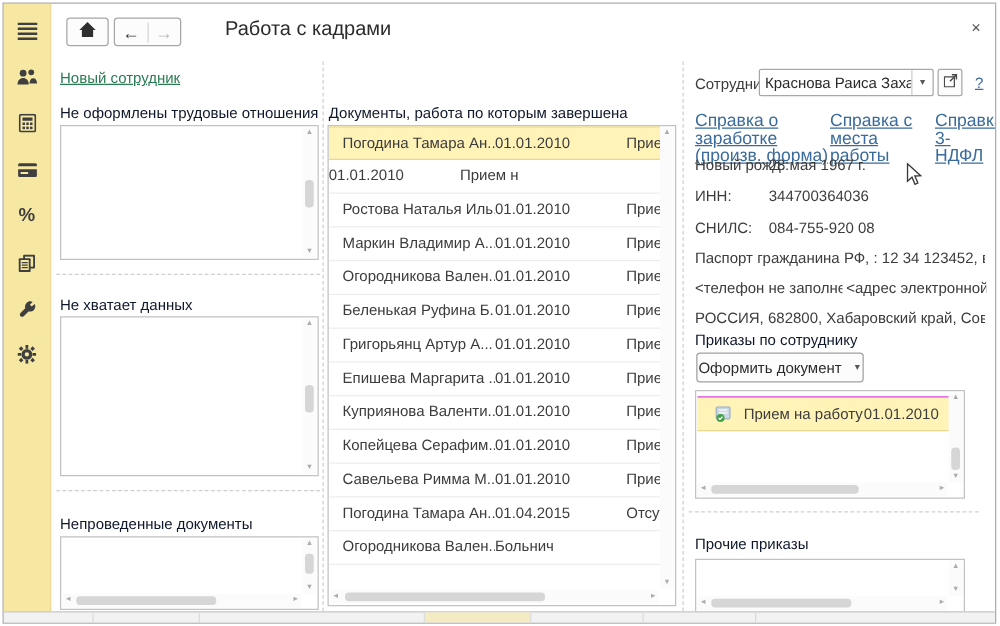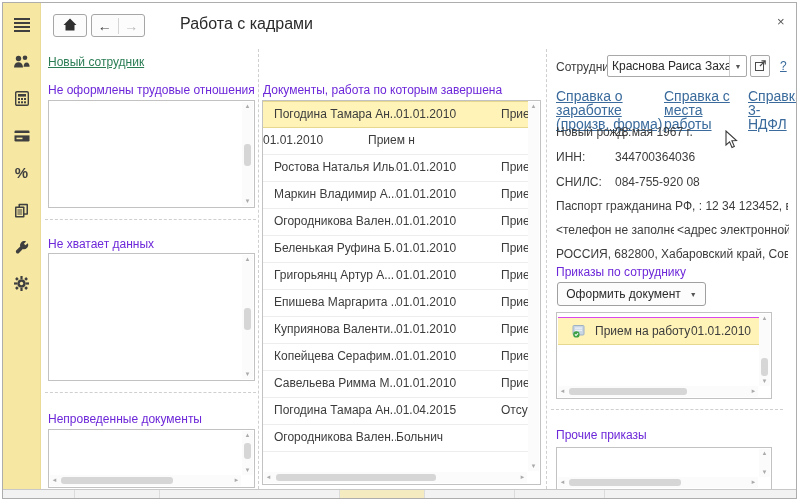--- a/index.html
+++ b/index.html
@@ -21,21 +21,21 @@
         display:flex;align-items:center;justify-content:center;box-sizing:border-box;}
   .btn-home{left:50px;top:11px;width:34px;height:23px;}
   .nav-group{left:88px;top:11px;width:54px;height:23px;padding:0;display:flex;}
   .nav-half{flex:1;display:flex;align-items:center;justify-content:center;font-size:14px;font-weight:bold;}
   .nav-back{color:#3C3C3C;border-right:1px solid #D5D5D5;}
   .nav-fwd{color:#B9B9B9;}
   .page-title{position:absolute;left:177px;top:12px;font-size:16px;color:#2B2B2B;}
   .close-x{position:absolute;left:772px;top:9px;font-size:13px;color:#555;cursor:pointer;padding:2px;}
 
   
-  .grn{color:#6d28d9;font-size:12px;}
+  .grn{color:#0f172a;font-size:12px;}
   .grn-link{color:#2A7C53;font-size:12px;text-decoration:underline;cursor:pointer;}
   .blu-link{color:#3A6B9C;font-size:14px;text-decoration:underline;cursor:pointer;line-height:14px;display:inline-block;}
   .lbox{position:absolute;border:1px solid #C2C2C2;background:#fff;box-sizing:border-box;}
   .dash-h{position:absolute;height:0;border-top:1px dashed #CFCFCF;}
   .dash-v{position:absolute;width:0;border-left:1px dashed #CFCFCF;}
 
   
   .vs{position:absolute;top:1px;right:1px;bottom:1px;width:11px;background:#FBFBFB;}
   .vs .ar{position:absolute;left:0;width:11px;height:9px;color:#ABABAB;font-size:6px;line-height:9px;text-align:center;}
   .vs .ar.b{bottom:0;}
@@ -61,21 +61,21 @@
   .fld-value{position:absolute;left:612px;font-size:12px;color:#3C3C3C;}
   .rline{position:absolute;left:553px;font-size:12px;color:#3C3C3C;white-space:nowrap;overflow:hidden;width:232px;}
   .combo{position:absolute;left:604px;top:52px;width:140px;height:22px;border:1px solid #A8A8A8;
          border-radius:2px;display:flex;box-sizing:border-box;background:#fff;cursor:pointer;}
   .combo-val{flex:1;padding:3px 4px 0 4px;font-size:12px;color:#2B2B2B;overflow:hidden;white-space:nowrap;}
   .combo-dd{width:16px;border-left:1px solid #CDCDCD;color:#555;font-size:7px;display:flex;
             align-items:center;justify-content:center;}
   .open-btn{position:absolute;left:747px;top:52px;width:20px;height:22px;border:1px solid #A8A8A8;
             border-radius:2px;background:#FCFCFC;display:flex;align-items:center;justify-content:center;
             box-sizing:border-box;cursor:pointer;}
-  .mk-btn{position:absolute;left:554px;top:279px;width:149px;height:24px;border:1px solid #A0A0A0;
+  .mk-btn{position:absolute;left:554px;top:279px;width:134px;height:24px;border:1px solid #A0A0A0;
           border-radius:3px;background:#FCFCFC;font-size:12px;color:#2B2B2B;display:flex;
           align-items:center;justify-content:center;gap:9px;cursor:pointer;box-sizing:border-box;}
   .mk-btn .dd{font-size:7px;color:#555;}
   .ord-box{position:absolute;left:553px;top:309px;width:216px;height:87px;border:1px solid #C2C2C2;
            background:#fff;box-sizing:border-box;overflow:hidden;}
   .ord-row{position:absolute;left:1px;top:4px;right:12px;height:26px;background:#FFF3B8;
            border-top:1px solid #d946ef;border-bottom:1px solid #E6D88E;display:flex;
            align-items:center;font-size:12px;color:#3C3C3C;cursor:pointer;}
   .ord-ic{margin:0 9px 0 14px;display:flex;}
   .ord-date{margin-left:auto;padding-right:8px;}

